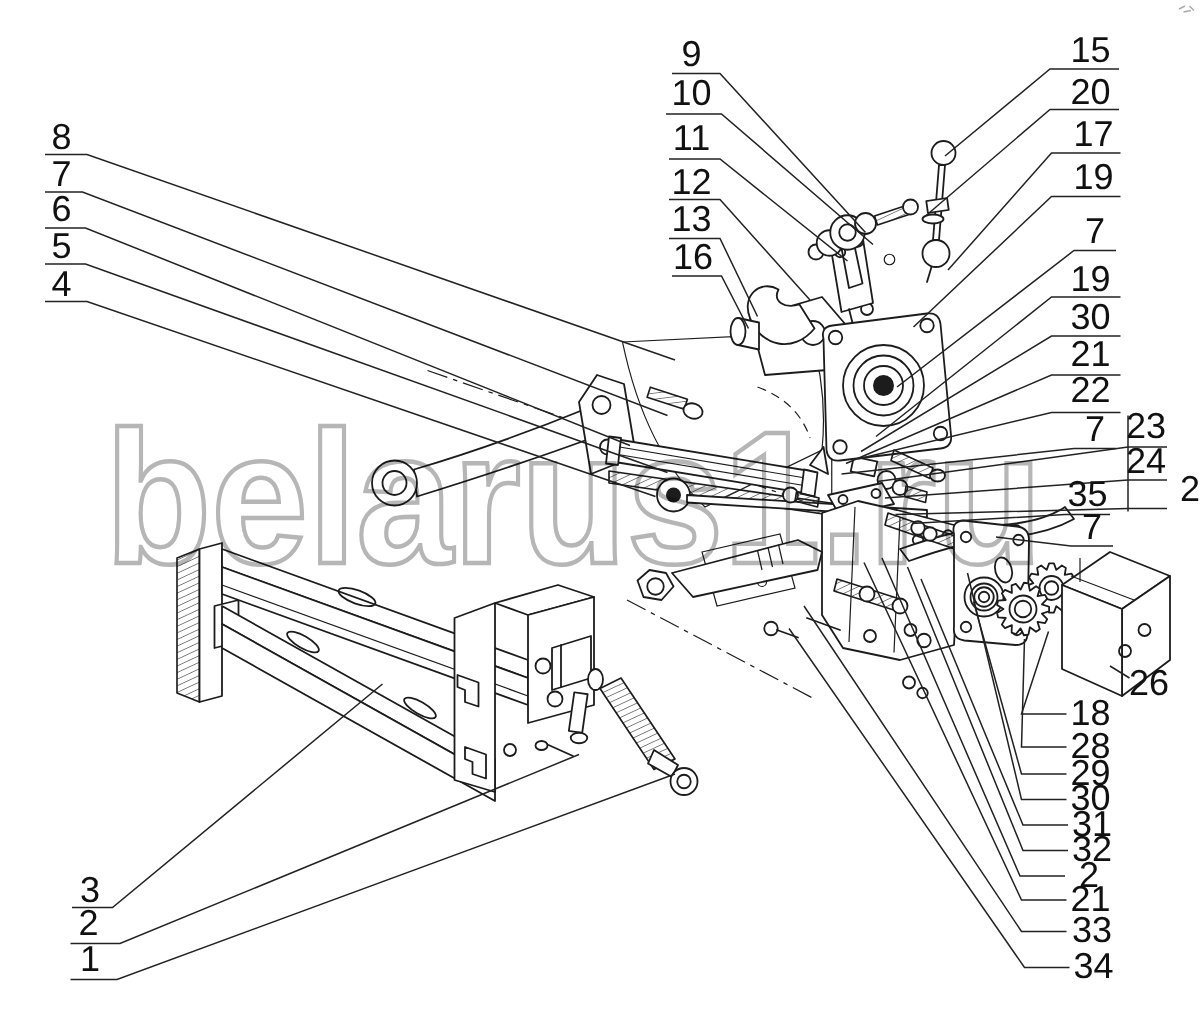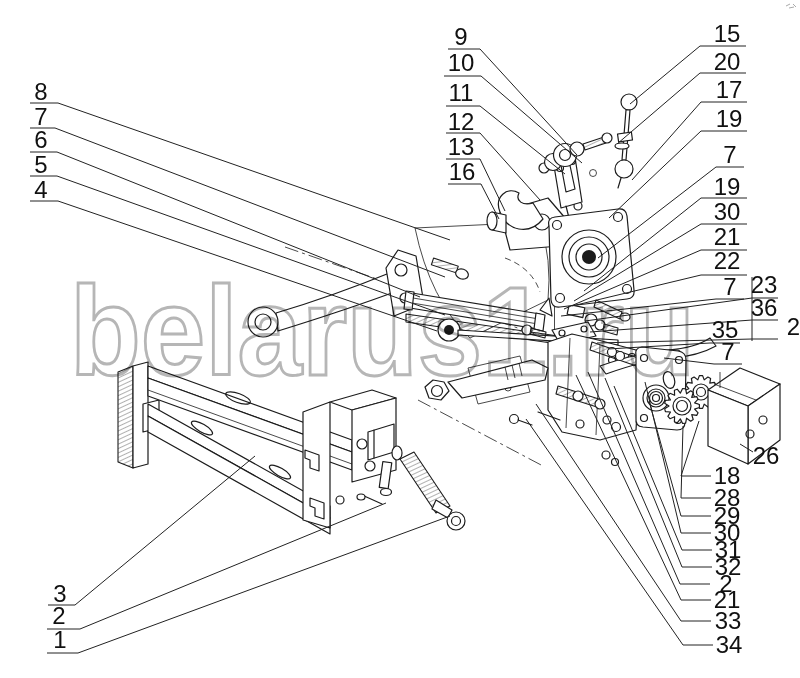--- a/index.html
+++ b/index.html
@@ -346,21 +346,21 @@
   <span class="co" style="left:729px;top:119px">19</span>
 
   <span class="co" style="left:730px;top:155px">7</span>
   <span class="co" style="left:727px;top:187px">19</span>
   <span class="co" style="left:727px;top:212px">30</span>
   <span class="co" style="left:727px;top:237px">21</span>
   <span class="co" style="left:727px;top:261px">22</span>
   <span class="co" style="left:730px;top:287px">7</span>
 
   <span class="co" style="left:764px;top:285px">23</span>
-  <span class="co" style="left:764px;top:308px">36</span>
+  <span class="co" style="left:764px;top:308px">24</span>
   <span class="co" style="left:800px;top:327px">25</span>
   <span class="co" style="left:725px;top:330px">35</span>
   <span class="co" style="left:728px;top:352px">7</span>
 
   <span class="co" style="left:766px;top:456px">26</span>
   <span class="co" style="left:727px;top:476px">18</span>
   <span class="co" style="left:727px;top:498px">28</span>
   <span class="co" style="left:727px;top:516px">29</span>
   <span class="co" style="left:727px;top:533px">30</span>
   <span class="co" style="left:728px;top:550px">31</span>

